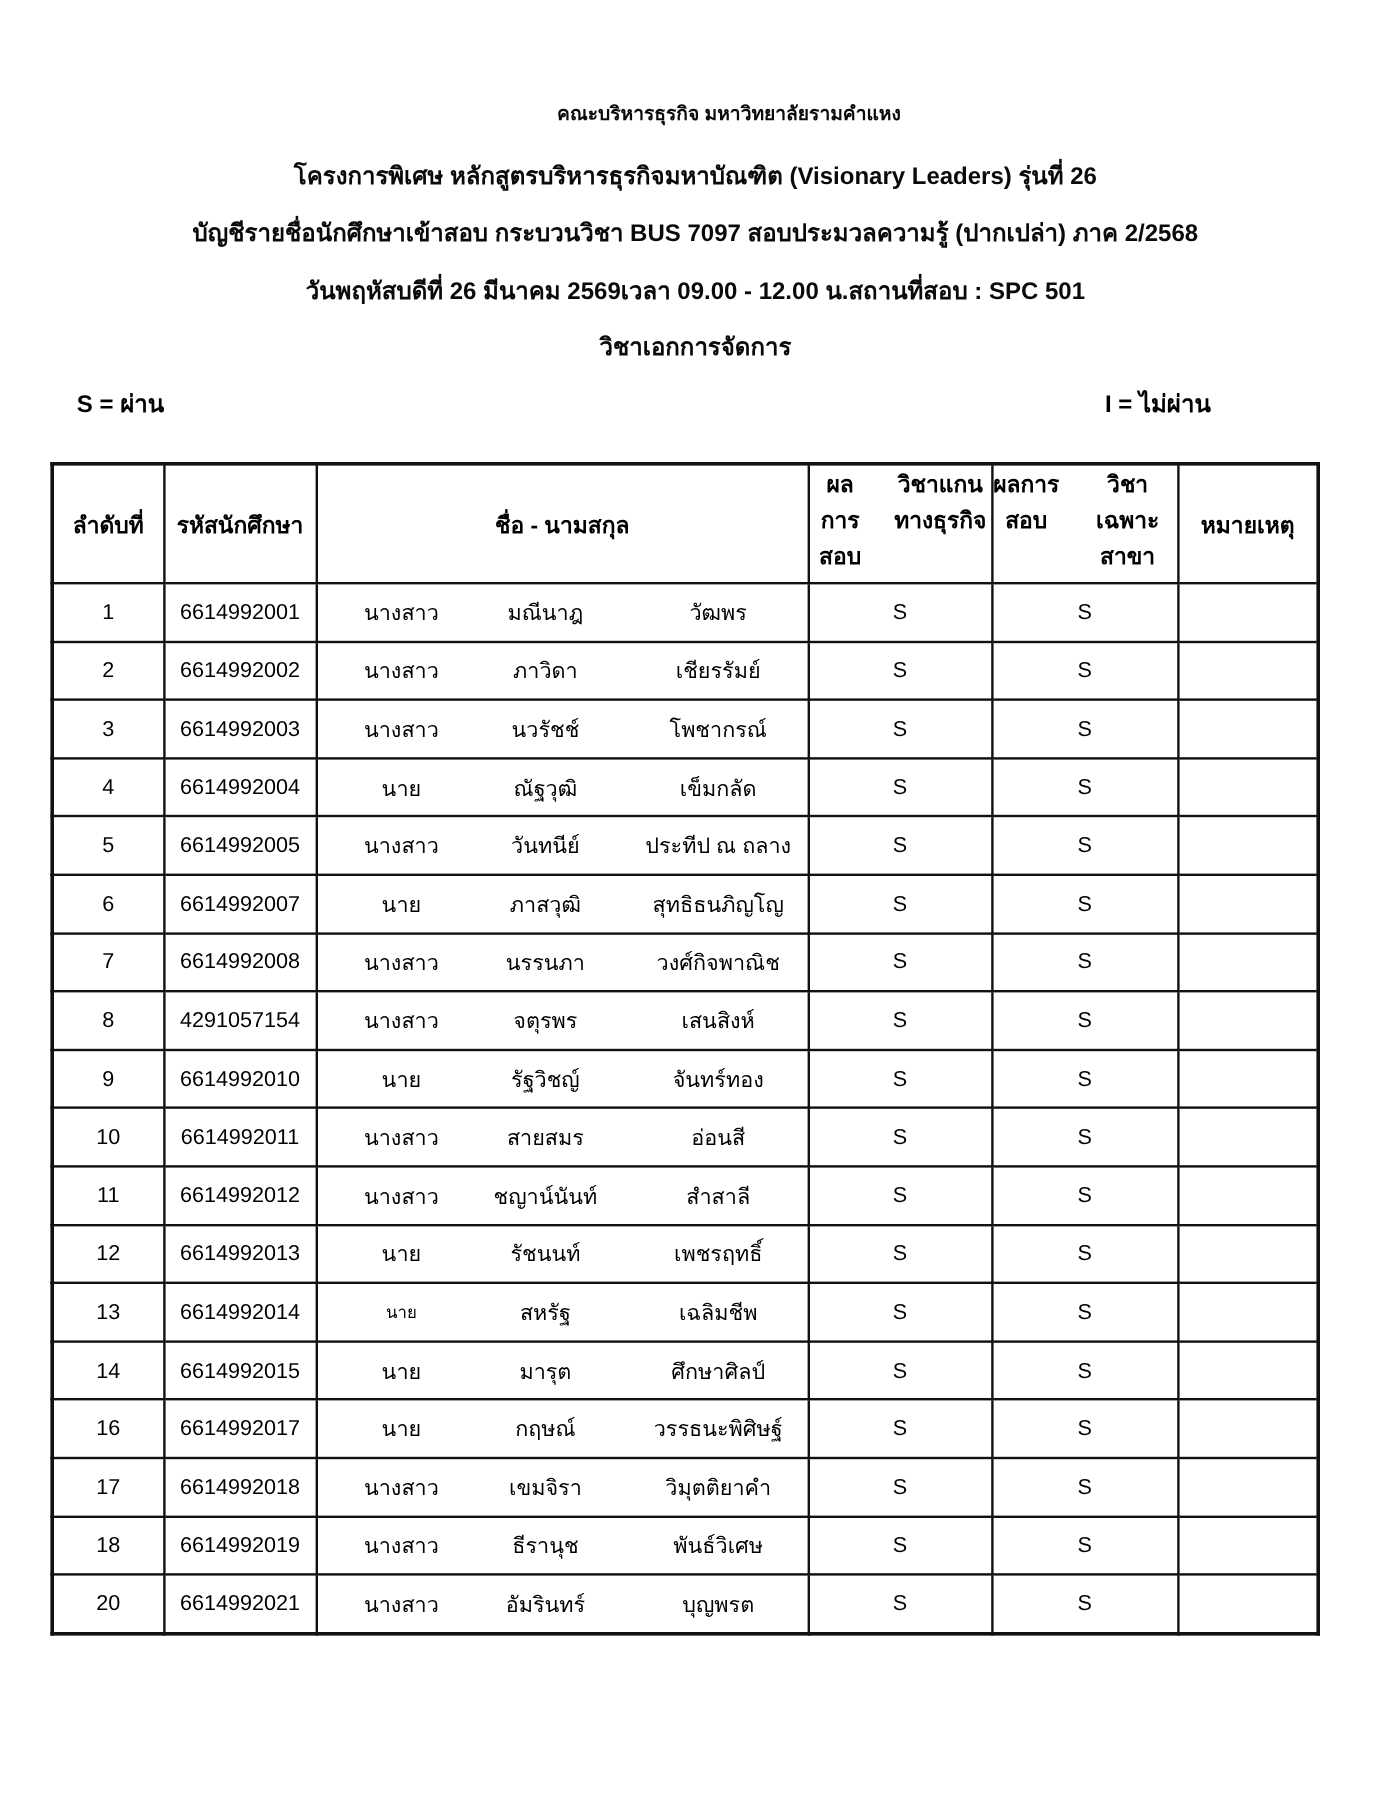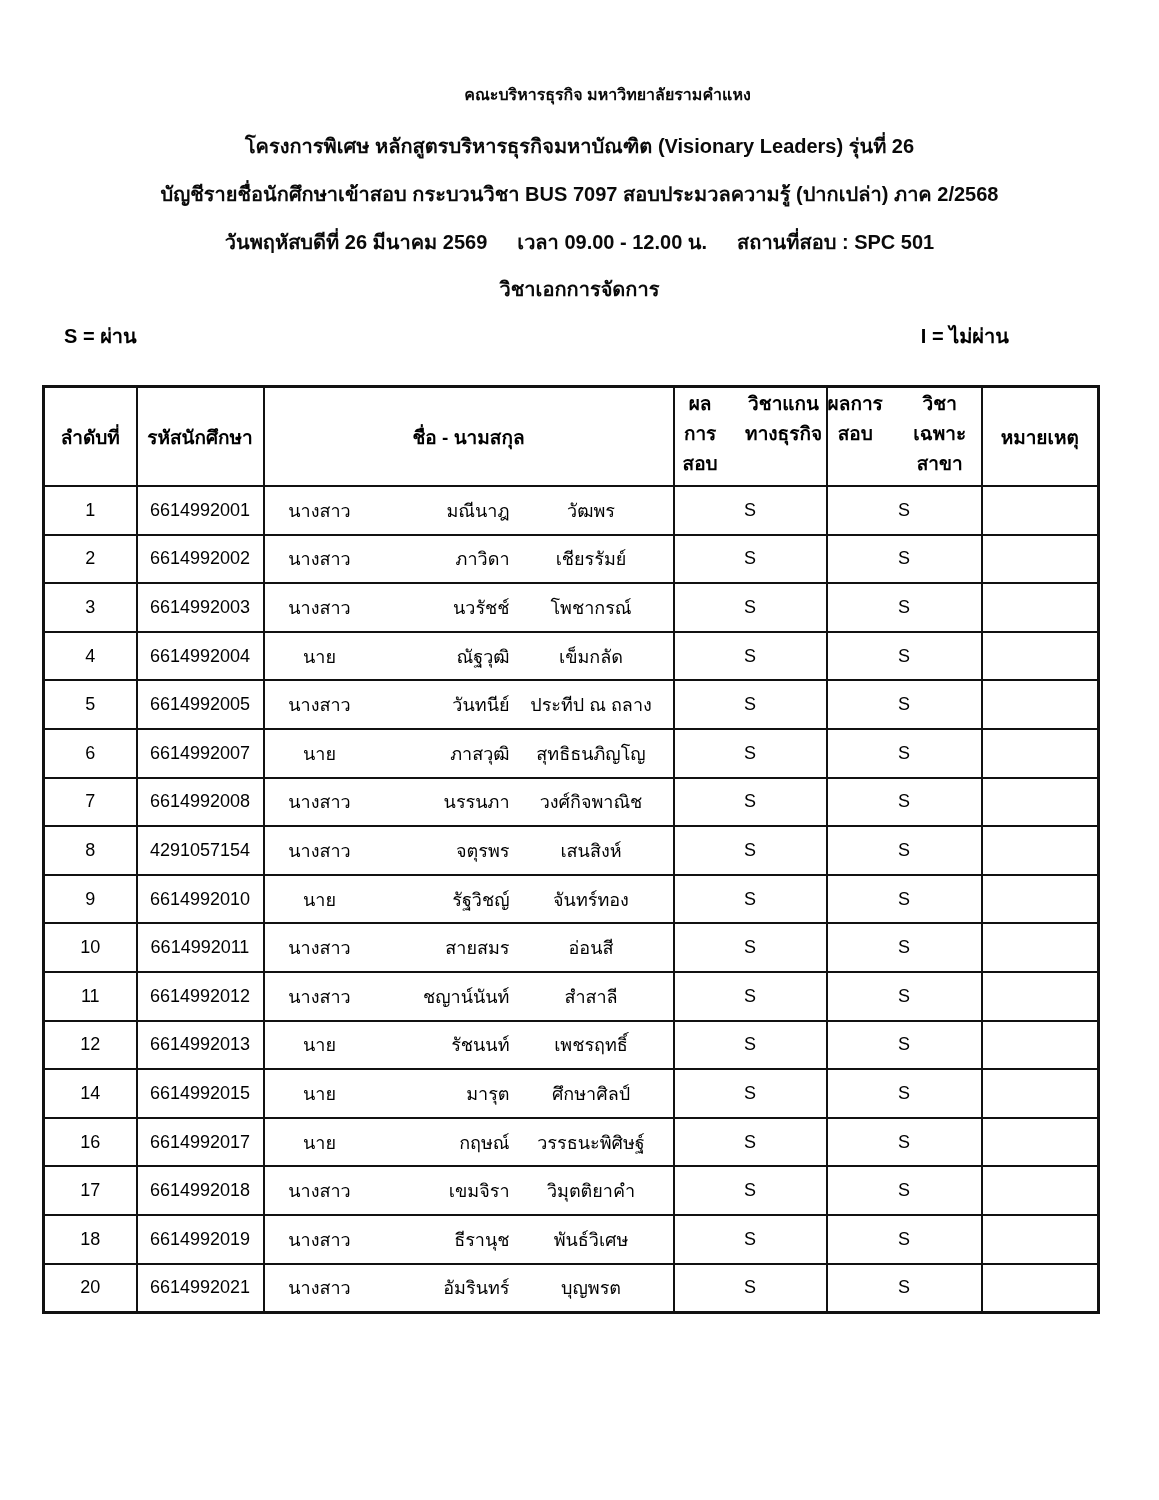--- a/index.html
+++ b/index.html
@@ -26,21 +26,20 @@
     color: #0a0a0a;
     white-space: nowrap;
   }
   .doc-line.l1 { top: 82px;  font-size: 16px; margin-left: 28px; }
   .doc-line.l2 { top: 130px; }
   .doc-line.l3 { top: 178px; }
   .doc-line.l4 { top: 226px; }
   .doc-line.l5 { top: 273px; }
   .l4-inner {
     display: inline-flex;
-    gap: 30px;
   }
   .legend-row {
     position: absolute;
     top: 320px;
     left: 0;
     width: 100%;
     box-sizing: border-box;
     padding-left: 64px;
     padding-right: 150px;
     display: flex;
@@ -87,25 +86,25 @@
     padding: 0;
     overflow: visible;
     white-space: nowrap;
   }
   td.name-cell {
     text-align: left;
   }
   .name-wrap {
     display: flex;
     align-items: center;
-    padding-left: 5px;
+    padding-left: 20px;
   }
   .name-title { width: 100px; flex: 0 0 100px; }
   .name-title.small { font-size: 14px; }
-  .name-first { width: 140px; flex: 0 0 140px; text-align: right; }
+  .name-first { width: 140px; flex: 0 0 140px; }
   .name-last  { flex: 1 1 auto; }
   td.result-cell { font-size: 19px; }
 </style>
 </head>
 <body>
 
 <div class="page">
 
   <div class="doc-line l1">คณะบริหารธุรกิจ  มหาวิทยาลัยรามคำแหง</div>
   <div class="doc-line l2">โครงการพิเศษ หลักสูตรบริหารธุรกิจมหาบัณฑิต (Visionary Leaders) รุ่นที่ 26</div>
@@ -327,20 +326,34 @@
           <span class="name-title">นาย</span>
           <span class="name-first">รัชนนท์</span>
           <span class="name-last">เพชรฤทธิ์</span>
         </span>
       </td>
       <td class="result-cell">S</td>
       <td class="result-cell">S</td>
       <td></td>
     </tr>
 
+    <tr>
+      <td>13</td>
+      <td>6614992014</td>
+      <td class="name-cell">
+        <span class="name-wrap">
+          <span class="name-title small">นาย</span>
+          <span class="name-first">สหรัฐ</span>
+          <span class="name-last">เฉลิมชีพ</span>
+        </span>
+      </td>
+      <td class="result-cell">S</td>
+      <td class="result-cell">S</td>
+      <td></td>
+    </tr>
 
     <tr>
       <td>14</td>
       <td>6614992015</td>
       <td class="name-cell">
         <span class="name-wrap">
           <span class="name-title">นาย</span>
           <span class="name-first">มารุต</span>
           <span class="name-last">ศึกษาศิลป์</span>
         </span>

